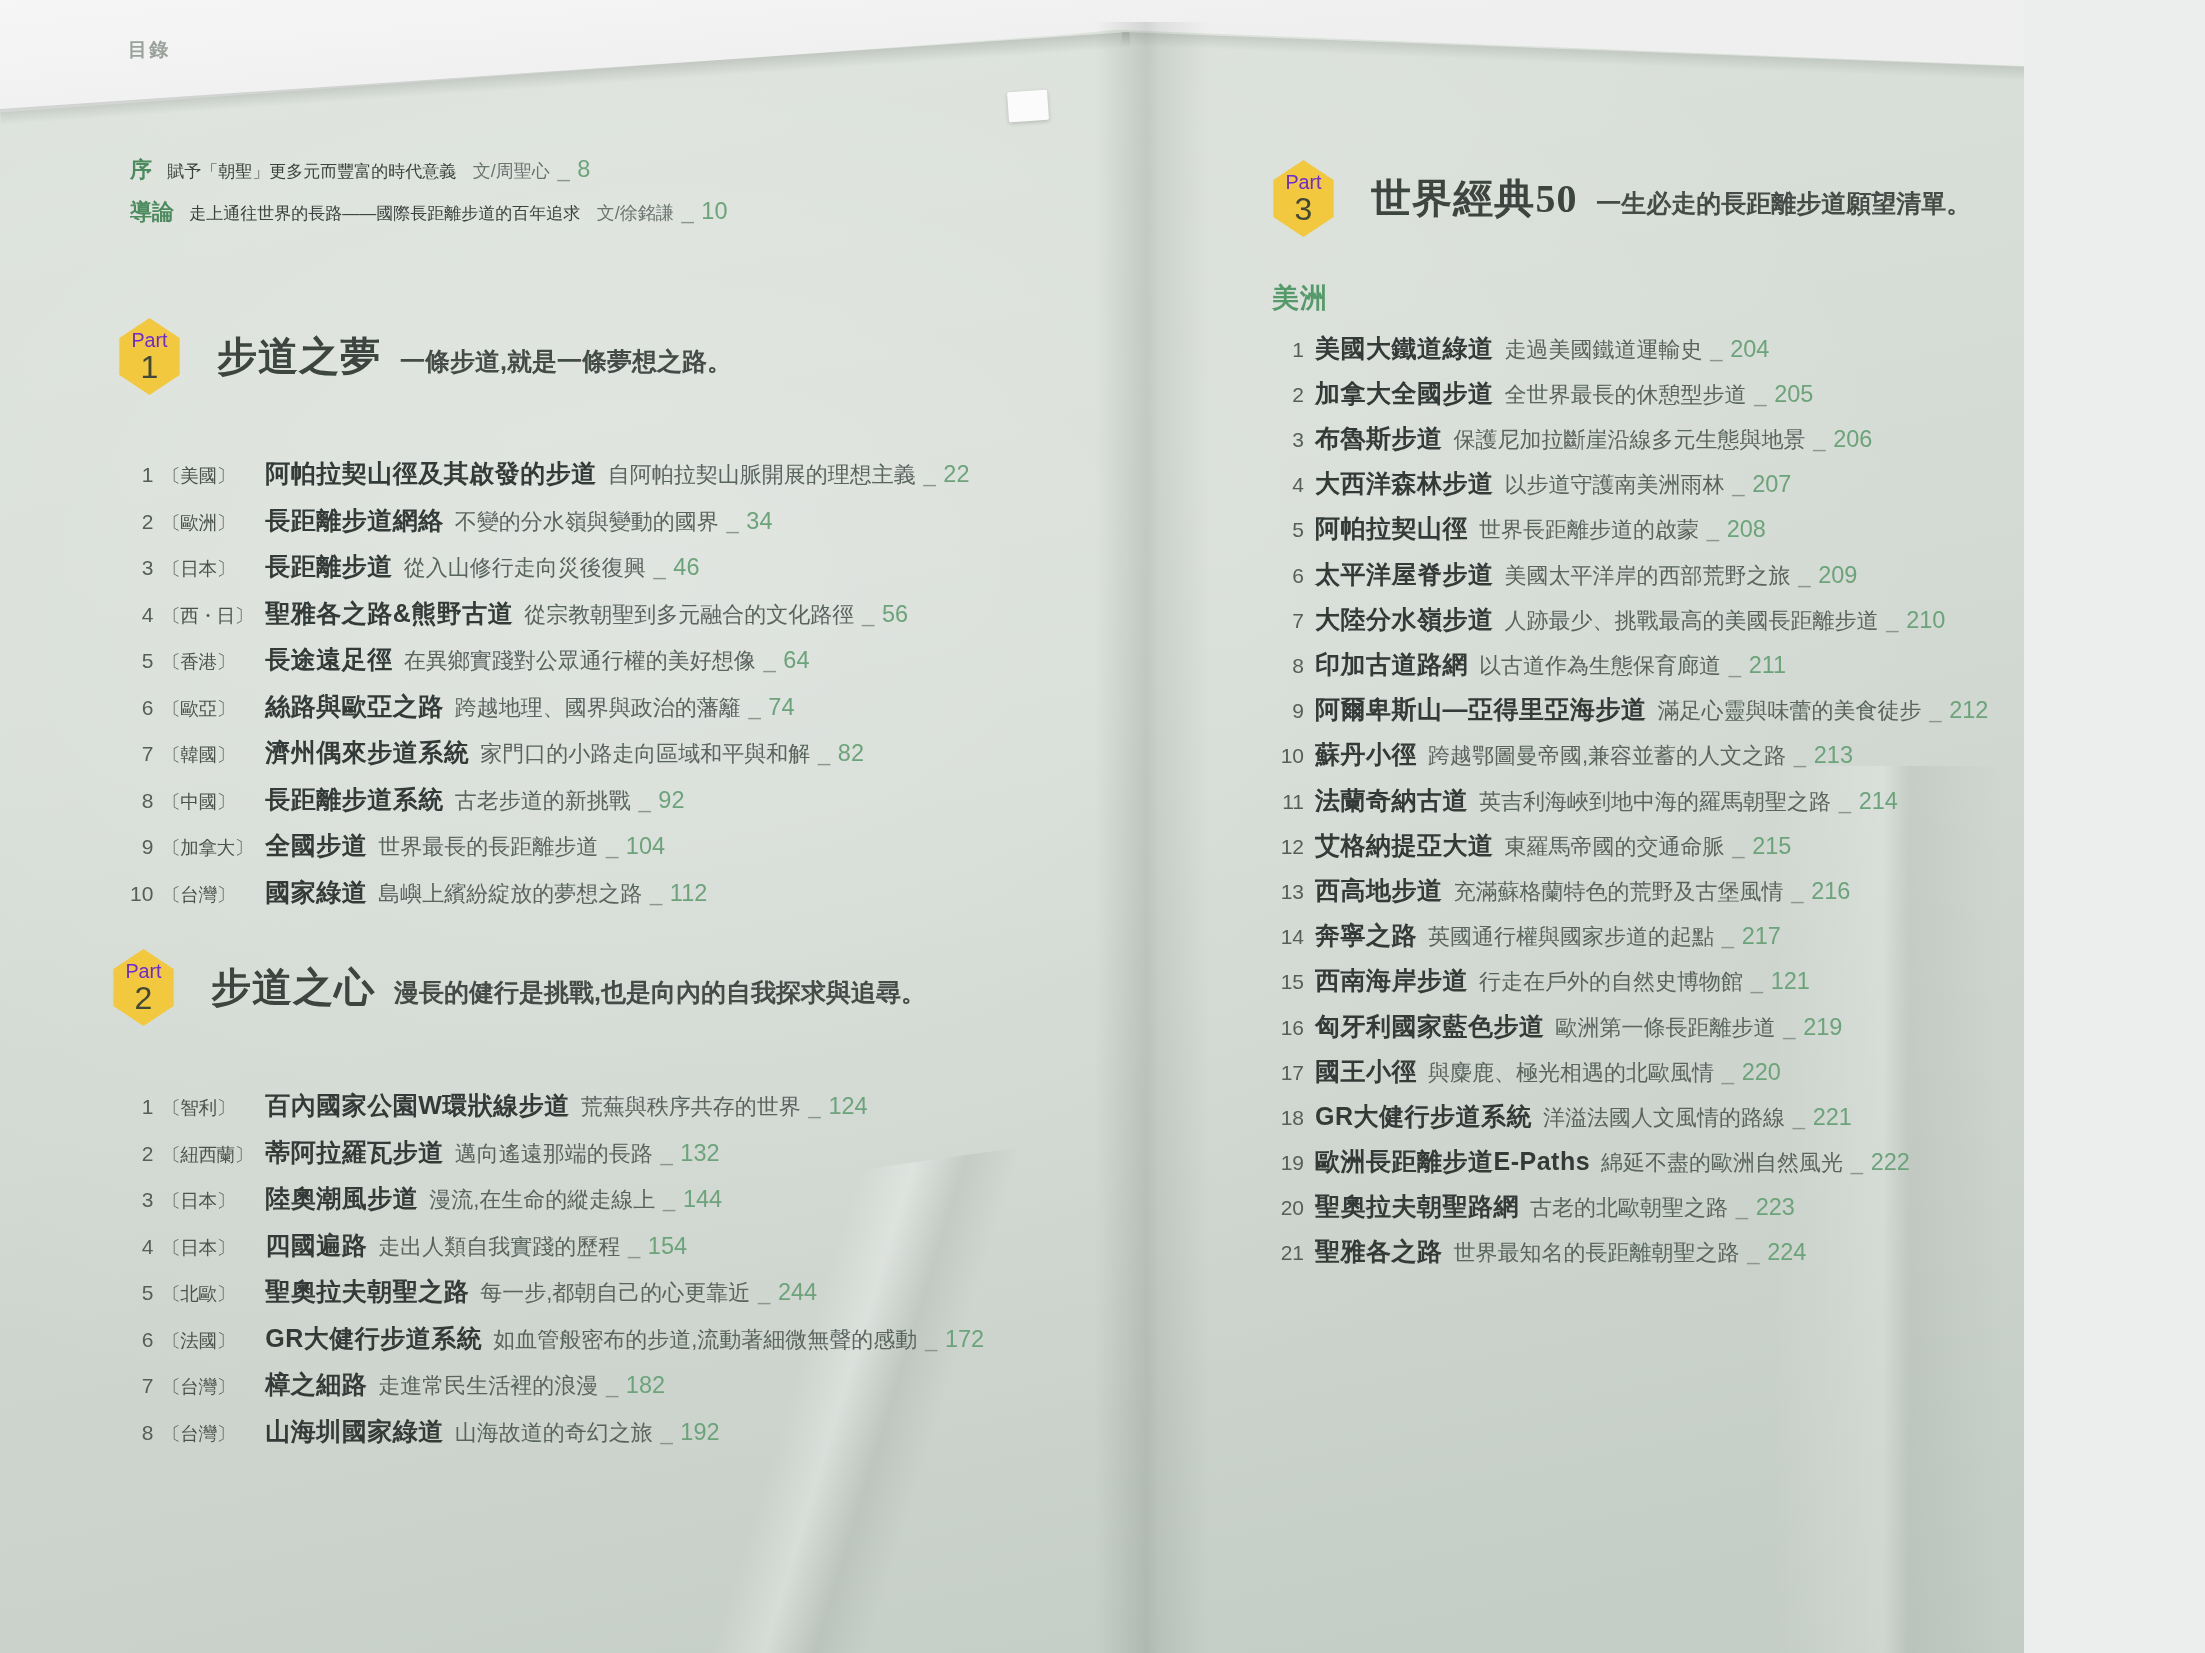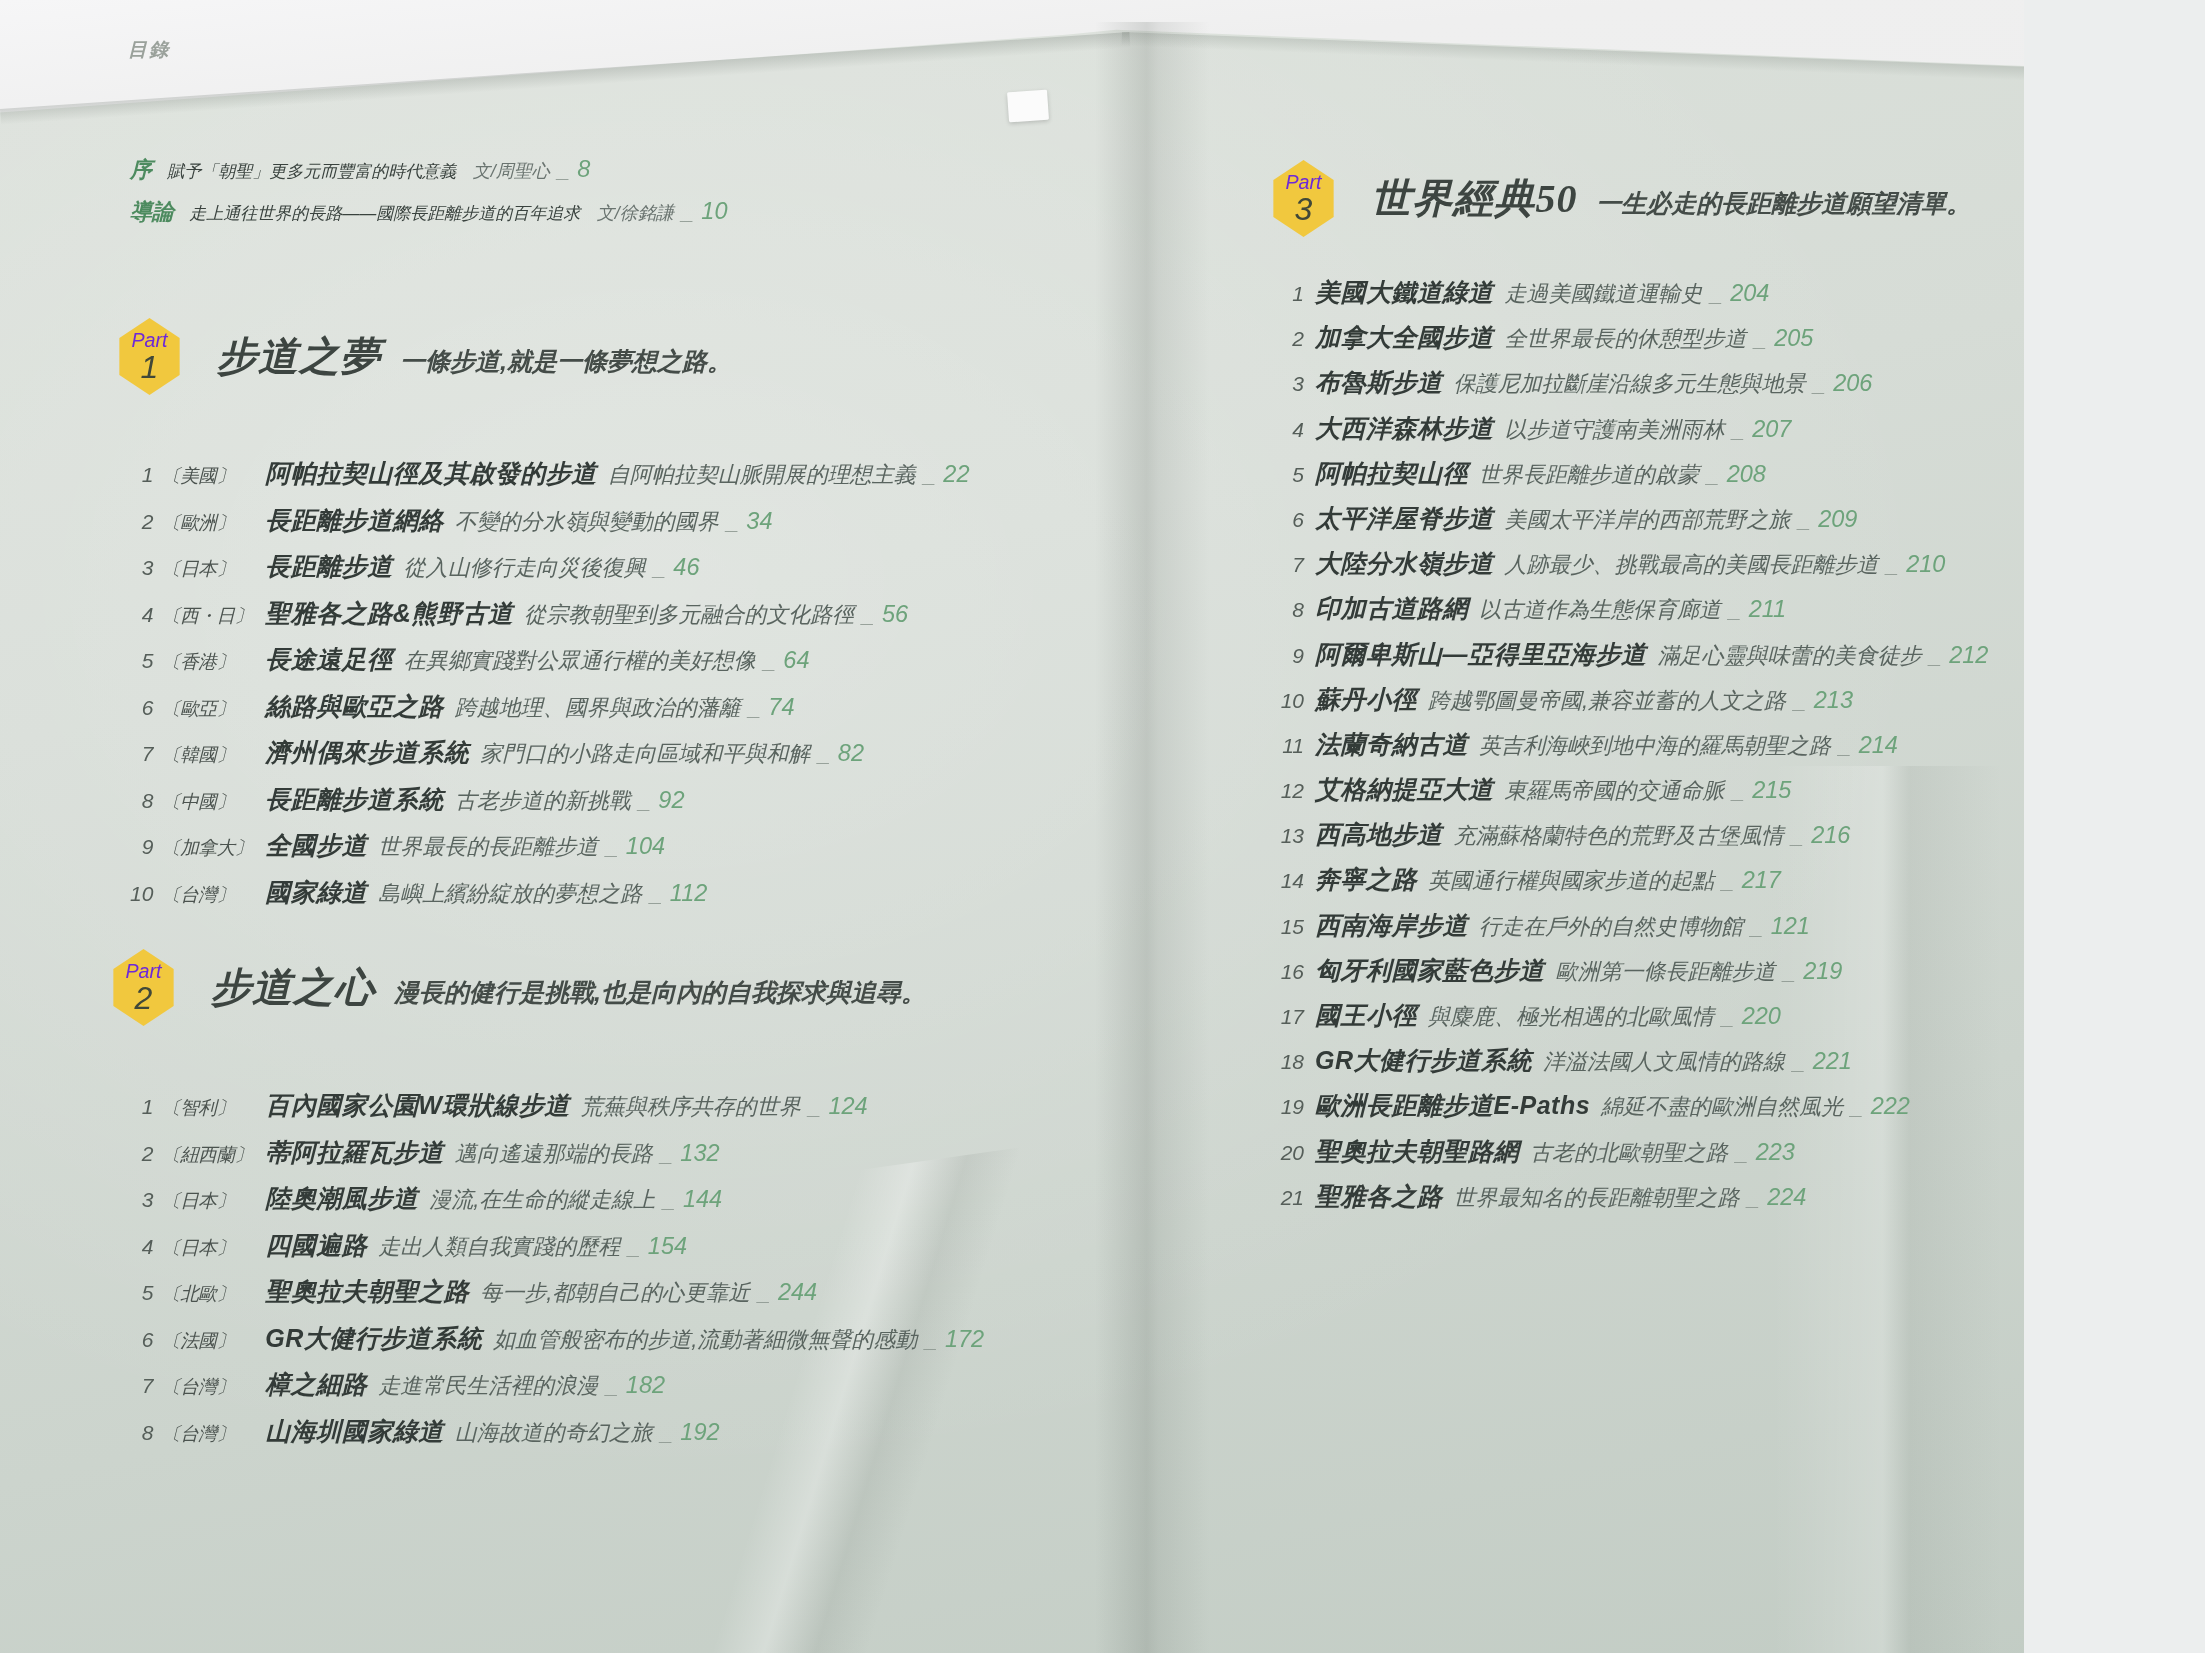--- a/index.html
+++ b/index.html
@@ -1,18 +1,18 @@
 <!DOCTYPE html>
 <html style="font-size:8.8px"><head>
 <meta charset="utf-8">
 <style>
   html,body{margin:0;padding:0;background:#eceeee;}
   .stage{position:relative;width:2024px;height:1654px;overflow:hidden;
          font-family:"Liberation Sans","DejaVu Sans",sans-serif;
-         background:linear-gradient(175deg,#f6f6f7 0%,#efefef 8%,#e9eae9 100%);font-style:italic;}
+         background:linear-gradient(175deg,#f6f6f7 0%,#efefef 8%,#e9eae9 100%);}
   
   .spread{position:absolute;left:0;top:0;width:2193px;height:1654px;
           background:
             radial-gradient(ellipse at 30% 35%, rgba(255,255,255,.25), rgba(0,0,0,0) 60%),
             linear-gradient(168deg,#dde2dc 0%,#d6dcd6 35%,#ccd4cd 70%,#c2ccc4 100%);
           clip-path:polygon(0 6.8%,48.6% 2.1%,50.9% 1.8%,100% 4.4%,100% 100%,0 100%);}
   .top-edge-shadow-l{position:absolute;left:0;top:109px;width:1132px;height:16.4px;
           background:linear-gradient(rgba(90,100,92,.22),rgba(90,100,92,0));
           transform:rotate(-3.9deg);transform-origin:left top;}
   .top-edge-shadow-r{position:absolute;left:1122px;top:32px;width:1083px;height:14.2px;
@@ -330,20 +330,21 @@
       <div class="hex-label">Part</div>
       <div class="hex-num">3</div>
     </div>
     <div class="part-title-group">
       <span class="part-title">世界經典50</span>
       <span class="part-subtitle">一生必走的長距離步道願望清單。</span>
     </div>
   </div>
 
   <div class="p3-col">
+    <div class="section-header">美洲</div>
     <div class="toc-list right-list">
 
         <div class="toc-row">
           <span class="c-num">1</span>
           <span class="c-title">美國大鐵道綠道</span>
           <span class="c-desc">走過美國鐵道運輸史</span>
           <span class="c-page">
             <span class="c-under">_</span>
             <span class="c-pnum">204</span>
           </span>

